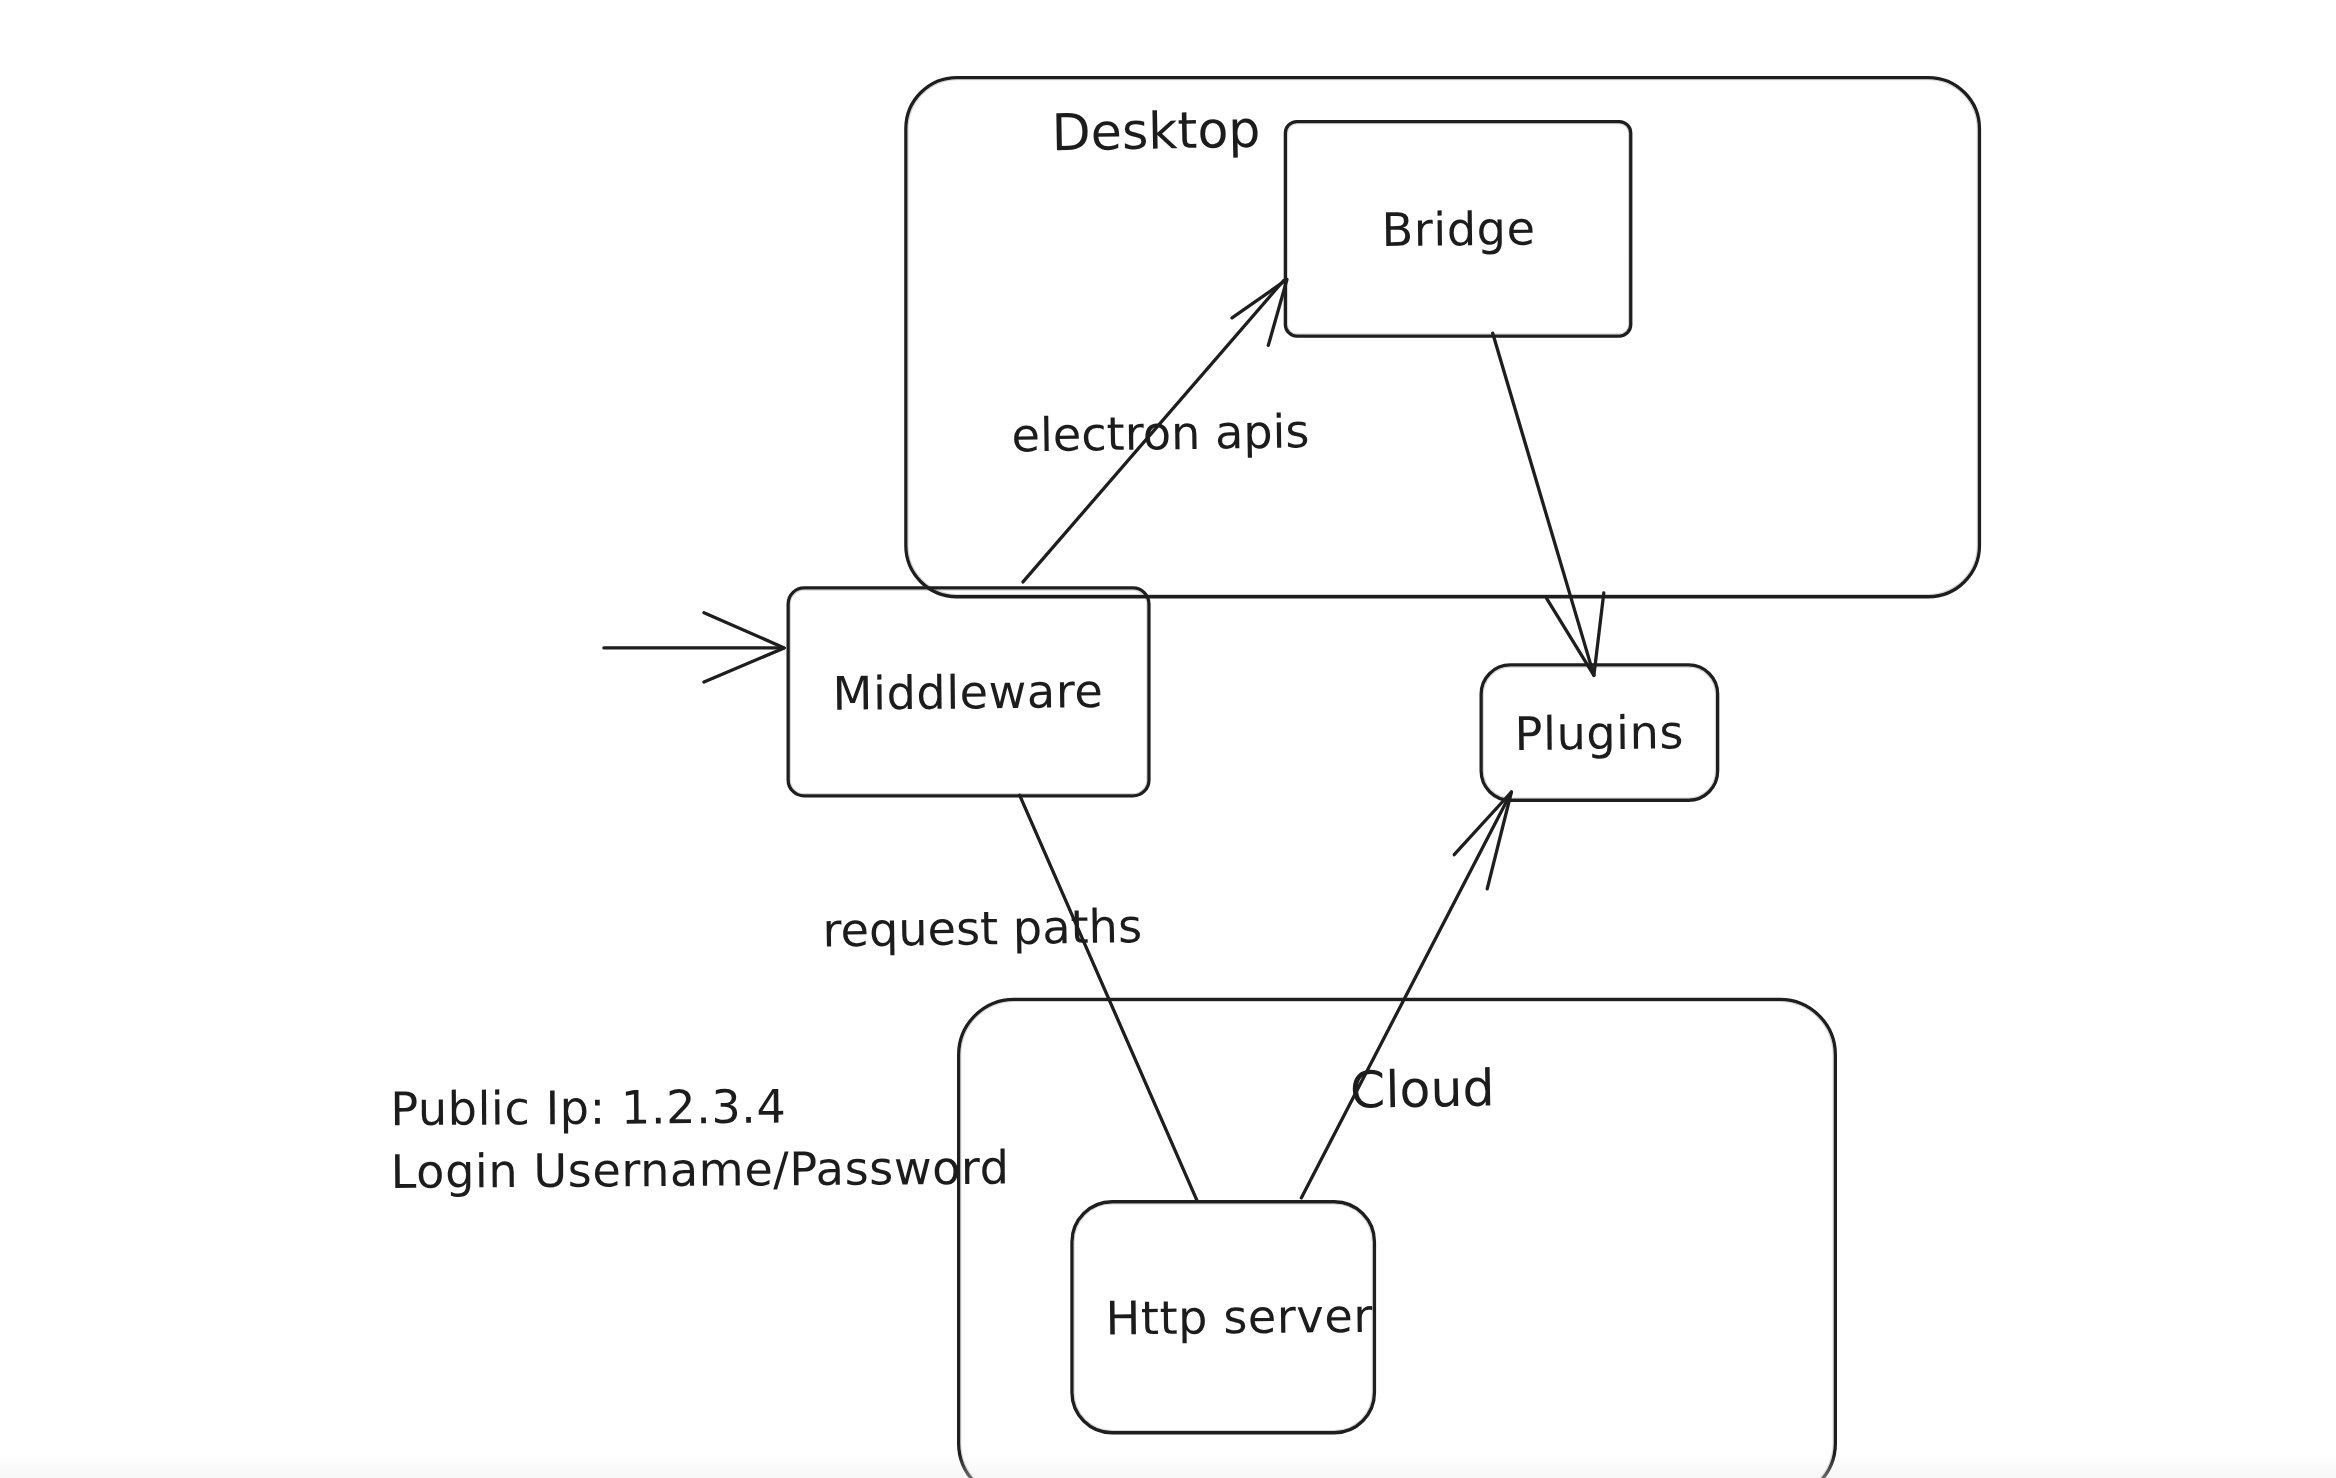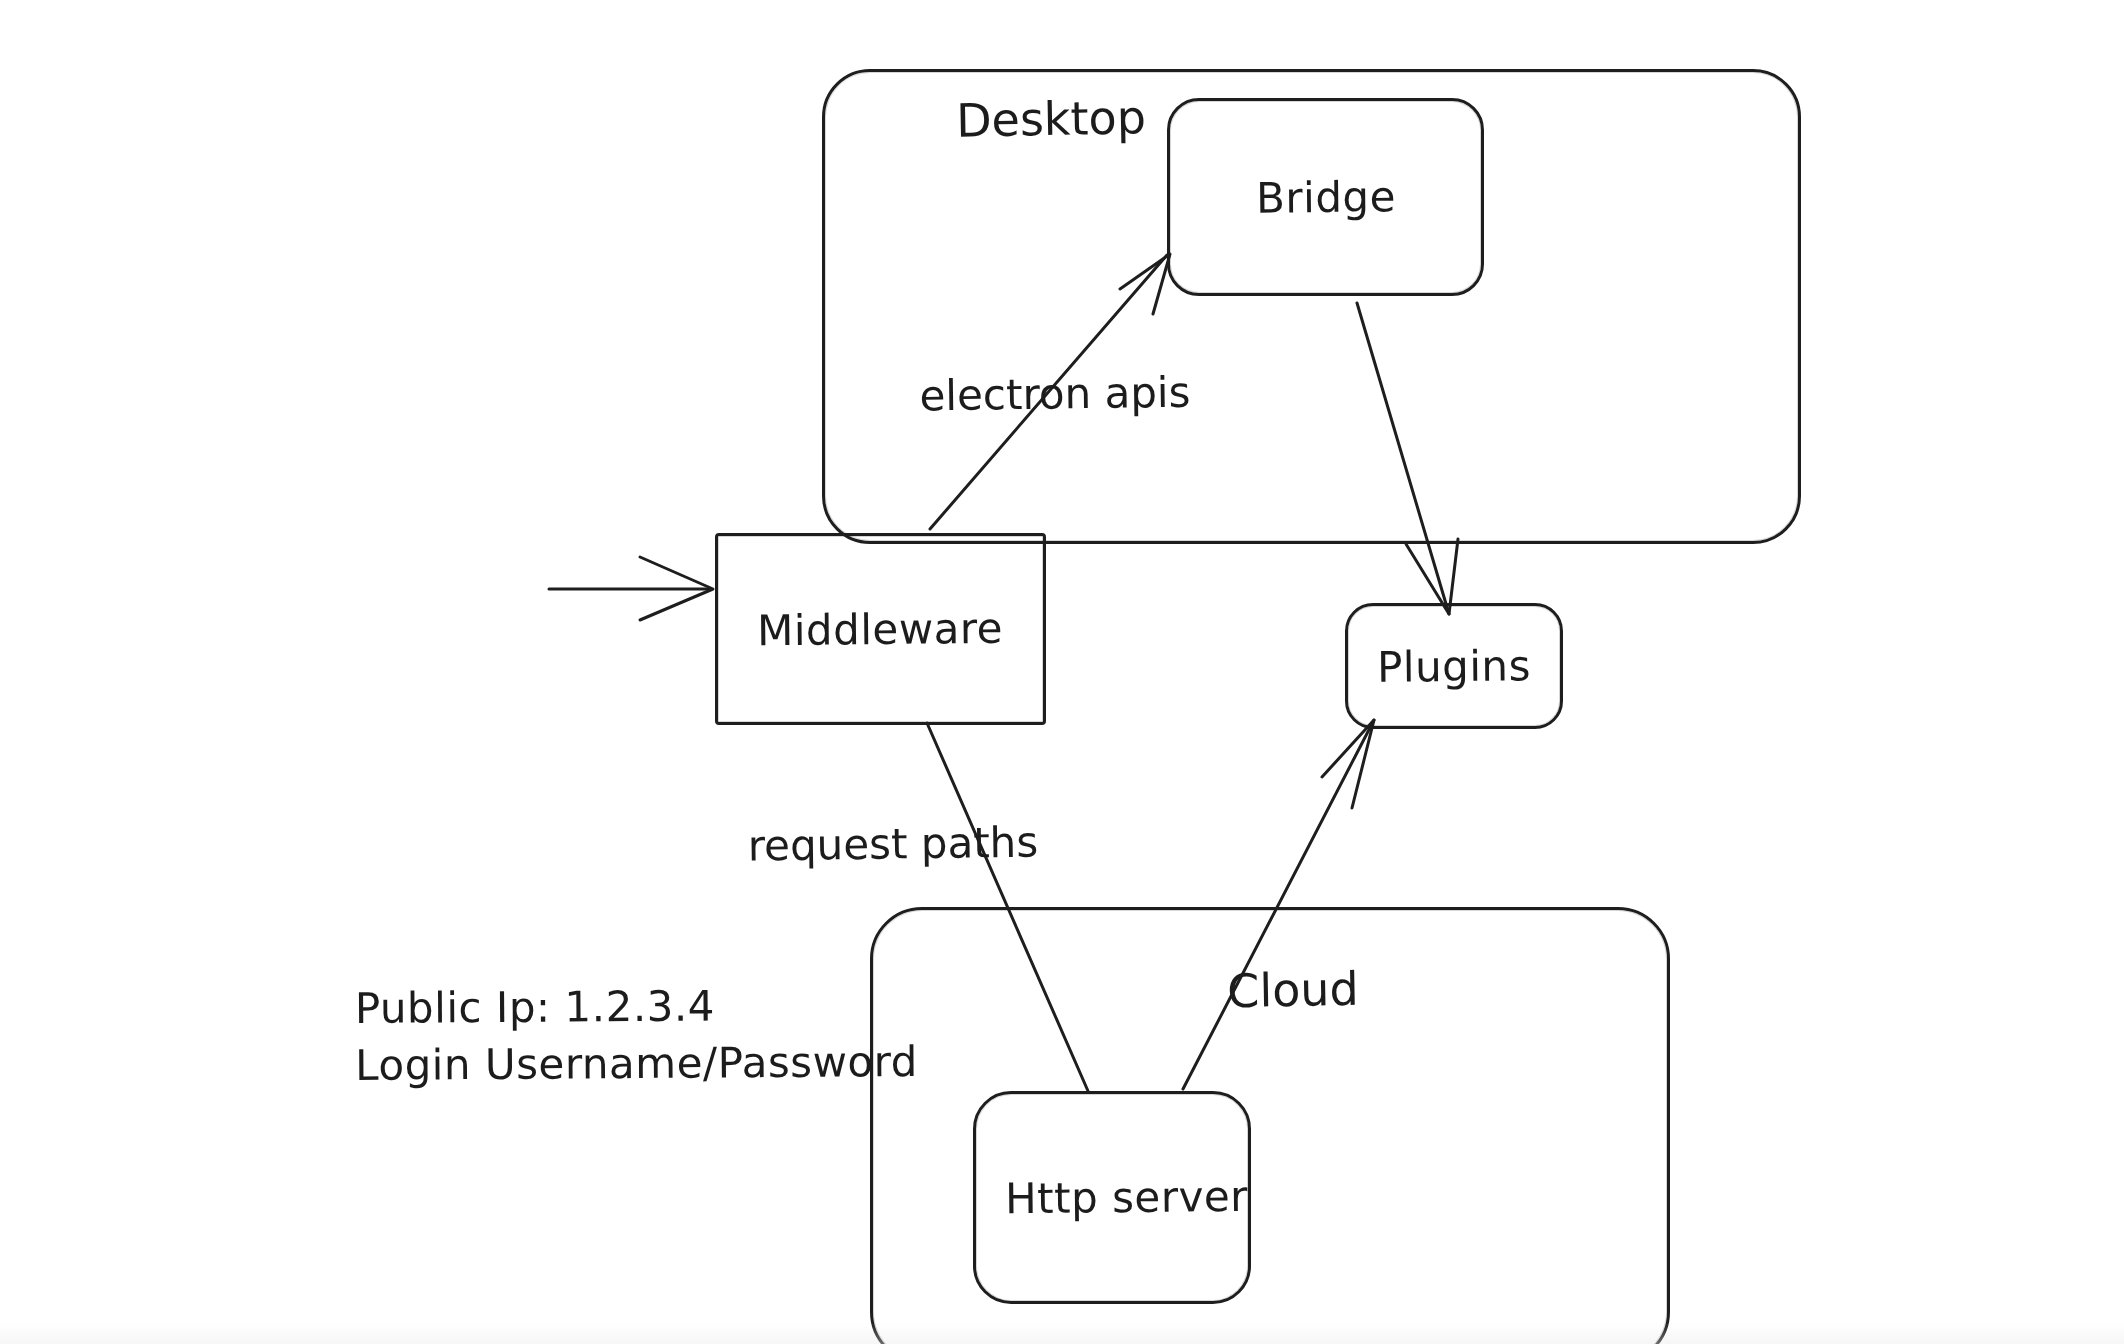--- a/index.html
+++ b/index.html
@@ -35,23 +35,23 @@
     transform:translate(-50%,-50%) rotate(-1deg);
   }
   .edge-label{
     position:absolute;
     font-size:42px;
     white-space:nowrap;
     transform:translate(-50%,-50%) rotate(-0.8deg);
     background:transparent;
   }
   #desktop{left:822px;top:33px;width:973px;height:469px;border-radius:48px;}
-  #bridge{left:1167px;top:62px;width:311px;height:192px;border-radius:32px;}
+  #bridge{left:1167px;top:73px;width:311px;height:192px;border-radius:12px;}
   #jan-web{left:242px;top:475px;width:303px;height:173px;border-radius:42px;}
-  #middleware{left:715px;top:497px;width:325px;height:186px;border-radius:4px;}
+  #middleware{left:715px;top:497px;width:325px;height:186px;border-radius:16px;}
   #plugins{left:1345px;top:567px;width:212px;height:120px;border-radius:28px;text-align:center;}
   #cloud{left:870px;top:871px;width:794px;height:451px;border-radius:52px;}
   #http-server{left:973px;top:1055px;width:272px;height:207px;border-radius:38px;justify-content:flex-end;}
 
   #desktop-label{left:226px;top:47px;}
   #cloud-label{left:420px;top:80px;}
 
   #label-electron-apis{left:1055px;top:358px;}
   #label-request-paths{left:893px;top:808px;}
 

